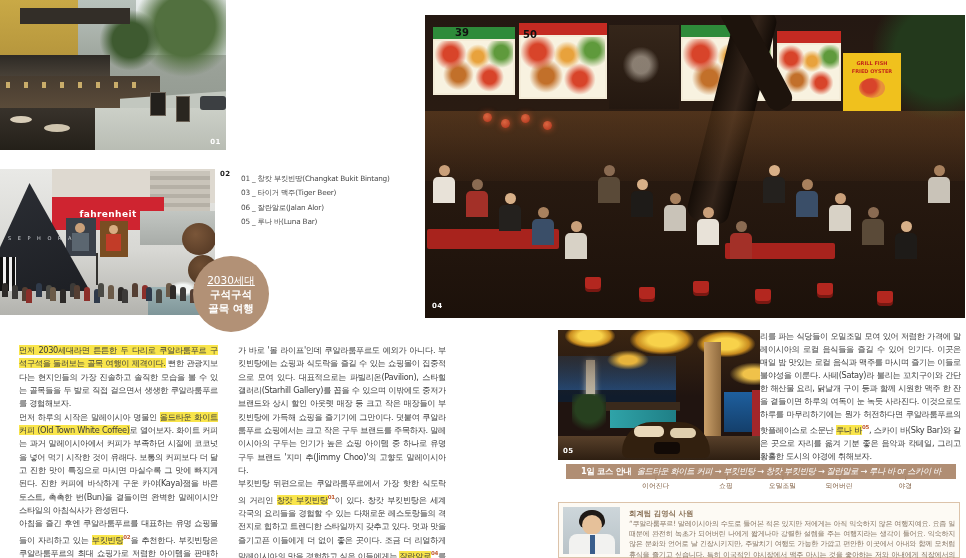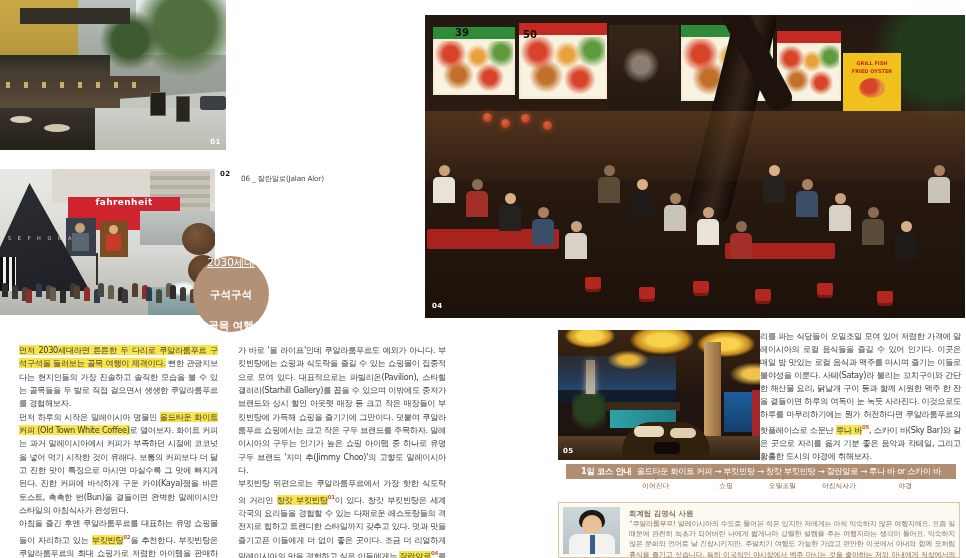--- a/index.html
+++ b/index.html
@@ -28,21 +28,21 @@
   .p1 .tabletop1 { position:absolute; left:10px; top:116px; width:22px; height:7px; background:#d8cdb8; border-radius:50%; }
   .p1 .tabletop2 { position:absolute; left:44px; top:124px; width:26px; height:8px; background:#cfc4ae; border-radius:50%; }
   .p1 .board1 { position:absolute; left:150px; top:92px; width:16px; height:24px; background:#23201c; border:1px solid #6b6257; }
   .p1 .board2 { position:absolute; left:176px; top:96px; width:14px; height:26px; background:#2a2620; border:1px solid #6b6257; }
   .p1 .car { position:absolute; left:200px; top:96px; width:26px; height:14px; background:#3c3f42; border-radius:3px; }
 
   
   .p2 { left:0; top:169px; width:215px; height:146px; background:linear-gradient(180deg,#e9e9e6 0%,#d8d8d4 55%,#b3b3ae 100%); }
   .p2 .bldg { position:absolute; left:52px; top:0; width:163px; height:34px; background:#ded9d0; }
   .p2 .bldg-win { position:absolute; left:150px; top:2px; width:60px; height:46px; background:repeating-linear-gradient(180deg,#c9c4ba 0 5px,#b5b0a6 5px 9px); }
-  .p2 .redsign { position:absolute; left:68px; top:28px; width:112px; height:33px; background:#cf2430; display:flex; align-items:flex-start; justify-content:center; }
+  .p2 .redsign { position:absolute; left:52px; top:28px; width:112px; height:33px; background:#cf2430; display:flex; align-items:center; justify-content:center; }
   .p2 .redsign span { color:#fff; font-weight:bold; font-size:9px; letter-spacing:.4px; }
   .p2 .poster1 { position:absolute; left:66px; top:49px; width:30px; height:38px; background:#3a4049; }
   .p2 .poster1 i { position:absolute; left:9px; top:5px; width:10px; height:10px; border-radius:50%; background:#caa07a; }
   .p2 .poster1 b { position:absolute; left:6px; top:15px; width:17px; height:18px; background:#5b6670; }
   .p2 .poster2 { position:absolute; left:100px; top:52px; width:28px; height:36px; background:#7a4d22; }
   .p2 .poster2 i { position:absolute; left:9px; top:4px; width:9px; height:9px; border-radius:50%; background:#d8ad82; }
   .p2 .poster2 b { position:absolute; left:6px; top:13px; width:15px; height:17px; background:#c23c28; }
   .p2 .pyramid { position:absolute; left:-20px; top:14px; width:110px; height:108px; background:linear-gradient(160deg,#2c2f35,#1d1f24); clip-path:polygon(45% 0, 100% 100%, 0 100%); }
   .p2 .sephora { position:absolute; left:8px; top:66px; color:#cfd2d6; font-size:5px; letter-spacing:2.5px; }
   .p2 .stripes { position:absolute; left:0; top:88px; width:16px; height:34px; background:repeating-linear-gradient(90deg,#111 0 3px,#eee 3px 6px); }
@@ -135,42 +135,42 @@
   .p5 .barred { position:absolute; left:194px; top:60px; width:8px; height:46px; background:#a3262a; }
   .p5 .plant { position:absolute; left:14px; top:64px; width:34px; height:42px; background:radial-gradient(circle at 50% 35%, #27401f 0 42%, transparent 70%); }
   .p5 .sofa { position:absolute; left:64px; top:92px; width:88px; height:36px; background:#32200f; border-radius:40px 40px 8px 8px; }
   .p5 .cush1 { position:absolute; left:76px; top:96px; width:30px; height:11px; background:#ead9bb; border-radius:5px; }
   .p5 .cush2 { position:absolute; left:112px; top:98px; width:26px; height:10px; background:#e0cfae; border-radius:5px; }
   .p5 .ctable { position:absolute; left:96px; top:112px; width:26px; height:12px; background:#120a06; border-radius:4px; }
   .p5 .floor { position:absolute; left:0; top:106px; width:202px; height:24px; background:linear-gradient(180deg,#58402a,#2e1f12); }
 
   
   .badge { position:absolute; left:193px; top:256px; width:76px; height:76px; border-radius:50%; background:#b29176; z-index:10;
-           display:flex; flex-direction:column; align-items:center; justify-content:space-between; gap:10px; }
+           display:flex; flex-direction:column; align-items:center; justify-content:center; gap:1px; }
   .badge span { color:#fff; font-size:10.5px; line-height:13px; }
   .badge .u { text-decoration:underline; }
   .badge .b { font-weight:bold; }
 
   
   .captions { position:absolute; left:241px; top:172px; width:190px; }
   .captions div { font-size:7.3px; color:#4a4a4a; line-height:14.4px; letter-spacing:-0.2px; }
 
   
   .col { position:absolute; top:344px; width:199px; font-size:8.2px; line-height:13.35px; color:#3b3b3b; text-align:justify; letter-spacing:-0.3px; word-break:break-all; }
   .col1 { left:19px; }
   .col2 { left:238px; width:208px; }
   .col3 { left:760px; top:330px; width:201px; line-height:13.0px; }
   .hl { background:#f9e54b; }
   .col sup { color:#c05a2e; font-size:5.5px; font-weight:bold; }
 
   
   .course-bar { position:absolute; left:566px; top:464px; width:390px; height:15px; background:#b08e74;
                 display:flex; align-items:center; justify-content:center; gap:5px; }
   .course-bar .ct { color:#fff; font-size:8.3px; font-weight:bold; letter-spacing:-0.3px; }
-  .course-bar .cr { color:#fff; font-size:8.3px; letter-spacing:-0.4px; }
+  .course-bar .cr { color:#fff; font-size:8.3px; letter-spacing:-0.4px;font-style:italic; }
   .course-subs { position:absolute; left:566px; top:481px; width:390px; height:10px; }
   .course-subs span { position:absolute; transform:translateX(-50%); font-size:6.8px; color:#7d5b3e; white-space:nowrap; }
   .course-subs span::before { content:""; position:absolute; left:50%; top:-5px; width:1px; height:4px; background:#a5846b; }
   .course-subs .s0 { left:23%; } .course-subs .s1 { left:41%; } .course-subs .s2 { left:55.5%; }
   .course-subs .s3 { left:70%; } .course-subs .s4 { left:87%; }
 
   
   .iv-head { position:absolute; left:558px; top:487px; width:402px; font-size:9px; font-weight:bold; color:#7d5b3e;
              border-bottom:1px solid #c9a98e; padding-bottom:3px; }
   .iv-box { position:absolute; left:558px; top:502px; width:402px; height:56px; background:#fdfaf4; border:1px solid #dcc3aa; }
@@ -256,21 +256,24 @@
         <i style="left: 180px; top: 6px; background: rgb(60, 58, 56);"></i>
         <i style="left: 190px; top: 8px; background: rgb(85, 63, 51);"></i>
         <i style="left: 194px; top: 2px; background: rgb(140, 47, 42);"></i>
         <i style="left: 204px; top: 4px; background: rgb(47, 58, 74);"></i>
       </div>
   </figure>
   <span class="plabel dark" style="left:220px; top:170px; position:absolute;">02</span>
 
 
   <div class="captions">
+      <div>01 _ 창캇 부킷빈땅(Changkat Bukit Bintang)</div>
+      <div>03 _ 타이거 맥주(Tiger Beer)</div>
       <div>06 _ 잘란알로(Jalan Alor)</div>
+      <div>05 _ 루나 바(Luna Bar)</div>
     </div>
 
   <div class="badge">
     <span class="u">2030세대</span>
     <span class="b">구석구석</span>
     <span class="b">골목 여행</span>
   </div>
 
   <figure class="photo p4">
     <div class="foliage"></div>
@@ -407,21 +410,21 @@
   <div class="col col3"><span>리를 파는 식당들이 오밀조밀 모여 있어 저렴한 가격에 말레이시아의 로컬 음식들을 즐길 수 있어 인기다. 이곳은 매일 밤 맛있는 로컬 음식과 맥주를 마시며 즐기는 이들로 불야성을 이룬다. 사테(Satay)라 불리는 꼬치구이와 간단한 해산물 요리, 닭날개 구이 등과 함께 시원한 맥주 한 잔을 곁들이면 하루의 여독이 눈 녹듯 사라진다. 이것으로도 하루를 마무리하기에는 뭔가 허전하다면 쿠알라룸푸르의 핫플레이스로 소문난 </span><span class="hl">루나 바</span><sup>05</sup><span>, 스카이 바(Sky Bar)와 같은 곳으로 자리를 옮겨 기분 좋은 음악과 칵테일, 그리고 황홀한 도시의 야경에 취해보자.</span></div>
 
   <div class="course-bar">
     <span class="ct">1일 코스 안내</span>
     <span class="cr">올드타운 화이트 커피 → 부킷빈탕 → 창캇 부킷빈탕 → 잘란알로 → 루나 바 or 스카이 바</span>
   </div>
   <div class="course-subs">
       <span class="s0">이어진다</span>
       <span class="s1">쇼핑</span>
       <span class="s2">오밀조밀</span>
-      <span class="s3">아침식사가</span>
+      <span class="s3">되어버린</span>
       <span class="s4">야경</span>
     </div>
 
   <div class="iv-box">
     <div class="iv-photo">
       <div class="hair"></div>
       <div class="face"></div>
       <div class="shirt"></div>
       <div class="tie"></div>
     </div>

